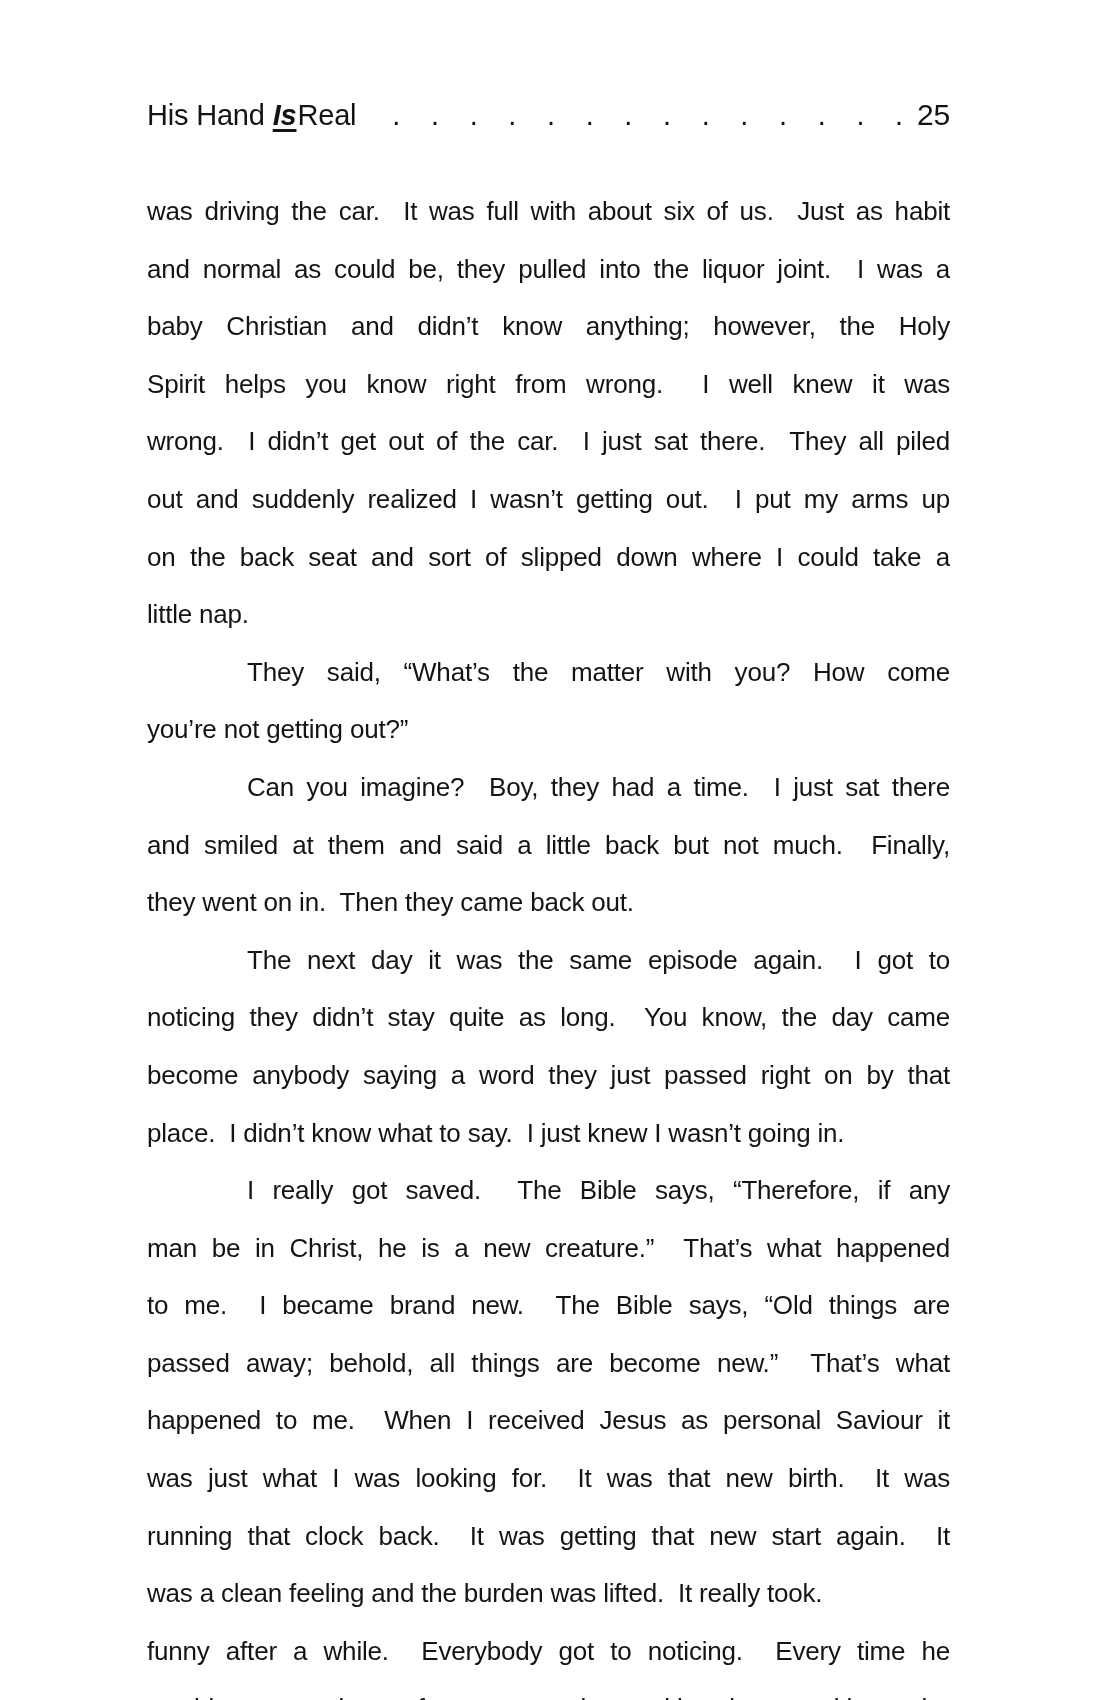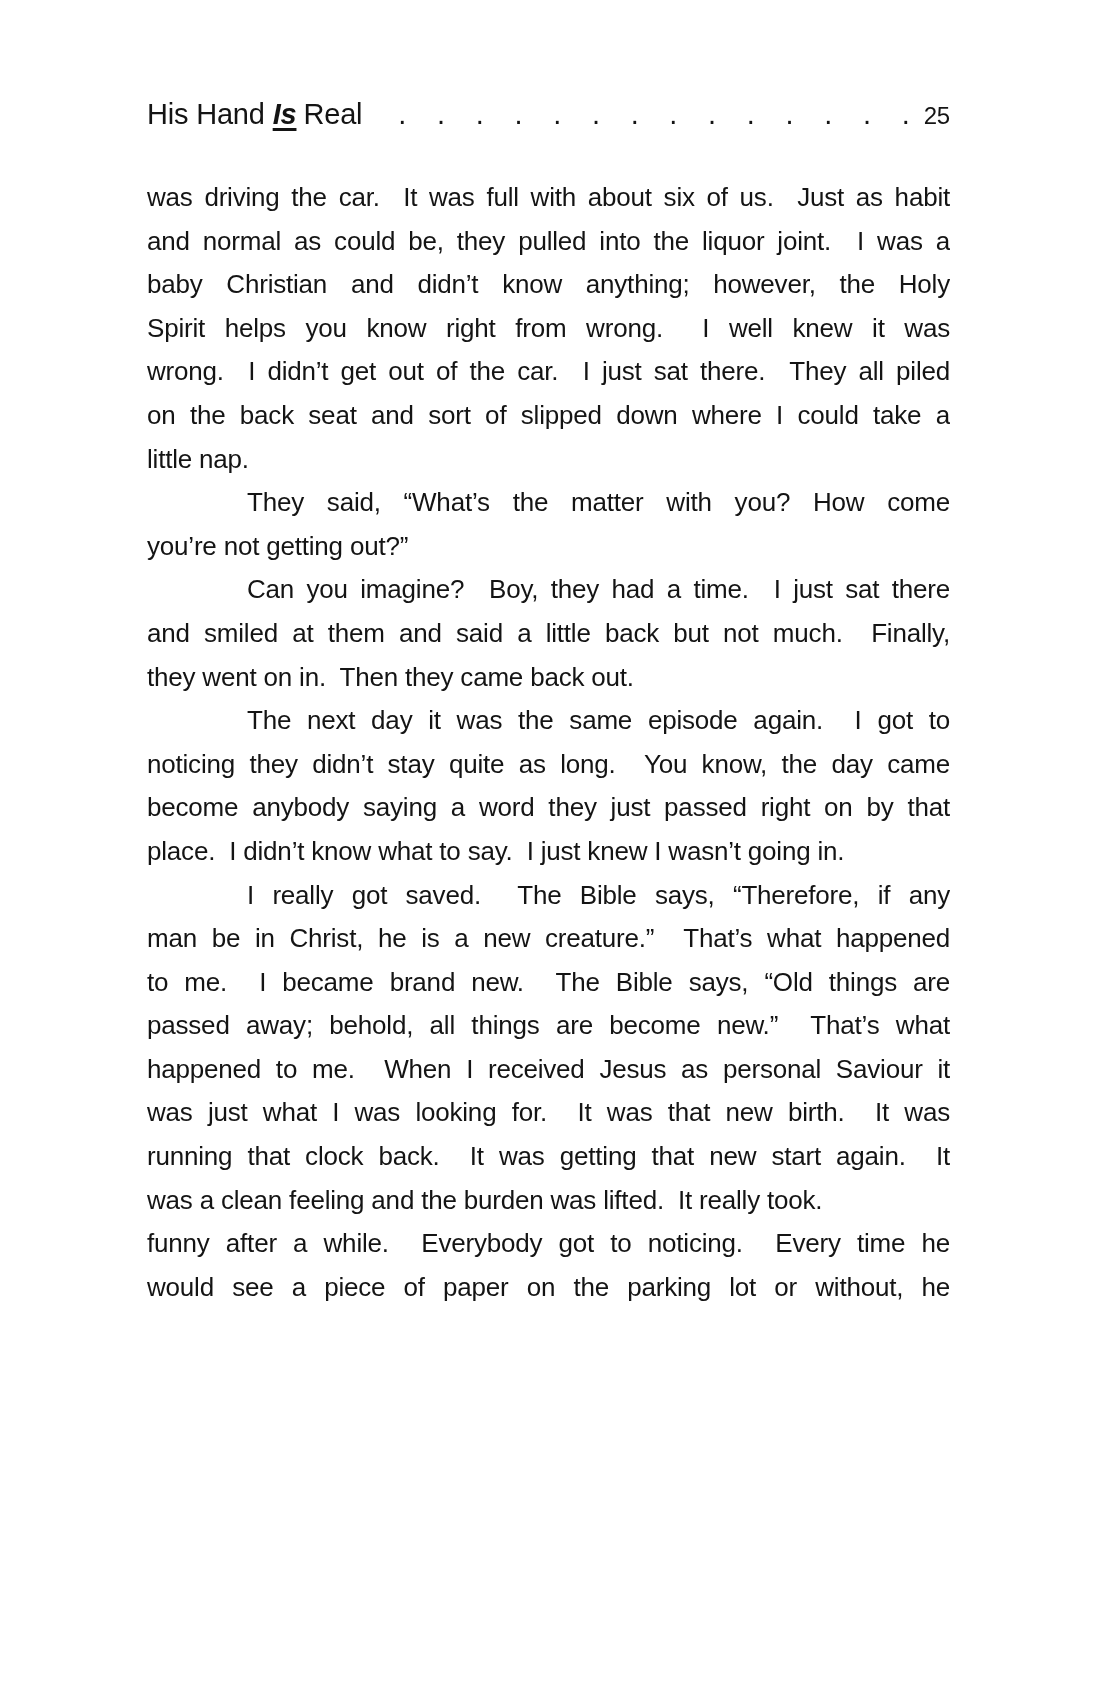--- a/index.html
+++ b/index.html
@@ -27,51 +27,52 @@
     font-size: 29px;
     letter-spacing: -0.2px;
     white-space: nowrap;
   }
   .running-header .emph {
     font-weight: bold;
     font-style: italic;
     text-decoration: underline;
     text-decoration-thickness: 2.5px;
     text-underline-offset: 4px;
-    margin: 0 7px 0 8px;
+    margin: 0 1px 0 8px;
   }
   .dot-leader {
     flex: 1;
     display: flex;
     justify-content: space-between;
     align-items: baseline;
     padding: 0 14px 0 36px;
   }
   .dot-leader .dot {
     font-size: 29px;
     line-height: 1;
   }
   .page-number {
-    font-size: 24px;
+    font-size: 30px;
   }
   
   .body-text {
     position: absolute;
     left: 147px;
     top: 176px;
     width: 803px;
     font-size: 26px;
     line-height: 43.6px;
     letter-spacing: -0.2px;
   }
   .ln {
     text-align: justify;
     text-align-last: justify;
     overflow: hidden;
     max-height: 43.6px;
+    margin-top: 14px;
   }
   .ln.end {
     text-align: right;
     text-align-last: left;
   }
   .ln.indent {
     padding-left: 100px;
   }
 </style>
 </head>
@@ -99,20 +100,21 @@
       </span>
     <span class="page-number">25</span>
   </div>
 
   <div class="body-text">
       <div class="ln">was driving the car.&nbsp; It was full with about six of us.&nbsp; Just as habit</div>
       <div class="ln">and normal as could be, they pulled into the liquor joint.&nbsp; I was a</div>
       <div class="ln">baby Christian and didn’t know anything; however, the Holy</div>
       <div class="ln">Spirit helps you know right from wrong.&nbsp; I well knew it was</div>
       <div class="ln">wrong.&nbsp; I didn’t get out of the car.&nbsp; I just sat there.&nbsp; They all piled</div>
+      <div class="ln">out and suddenly realized I wasn’t getting out.&nbsp; I put my arms up</div>
       <div class="ln">on the back seat and sort of slipped down where I could take a</div>
       <div class="ln end">little nap.</div>
       <div class="ln indent">They said, “What’s the matter with you? How come</div>
       <div class="ln end">you’re not getting out?”</div>
       <div class="ln indent">Can you imagine?&nbsp; Boy, they had a time.&nbsp; I just sat there</div>
       <div class="ln">and smiled at them and said a little back but not much.&nbsp; Finally,</div>
       <div class="ln end">they went on in.&nbsp; Then they came back out.</div>
       <div class="ln indent">The next day it was the same episode again.&nbsp; I got to</div>
       <div class="ln">noticing they didn’t stay quite as long.&nbsp; You know, the day came</div>
       <div class="ln">become anybody saying a word they just passed right on by that</div>

